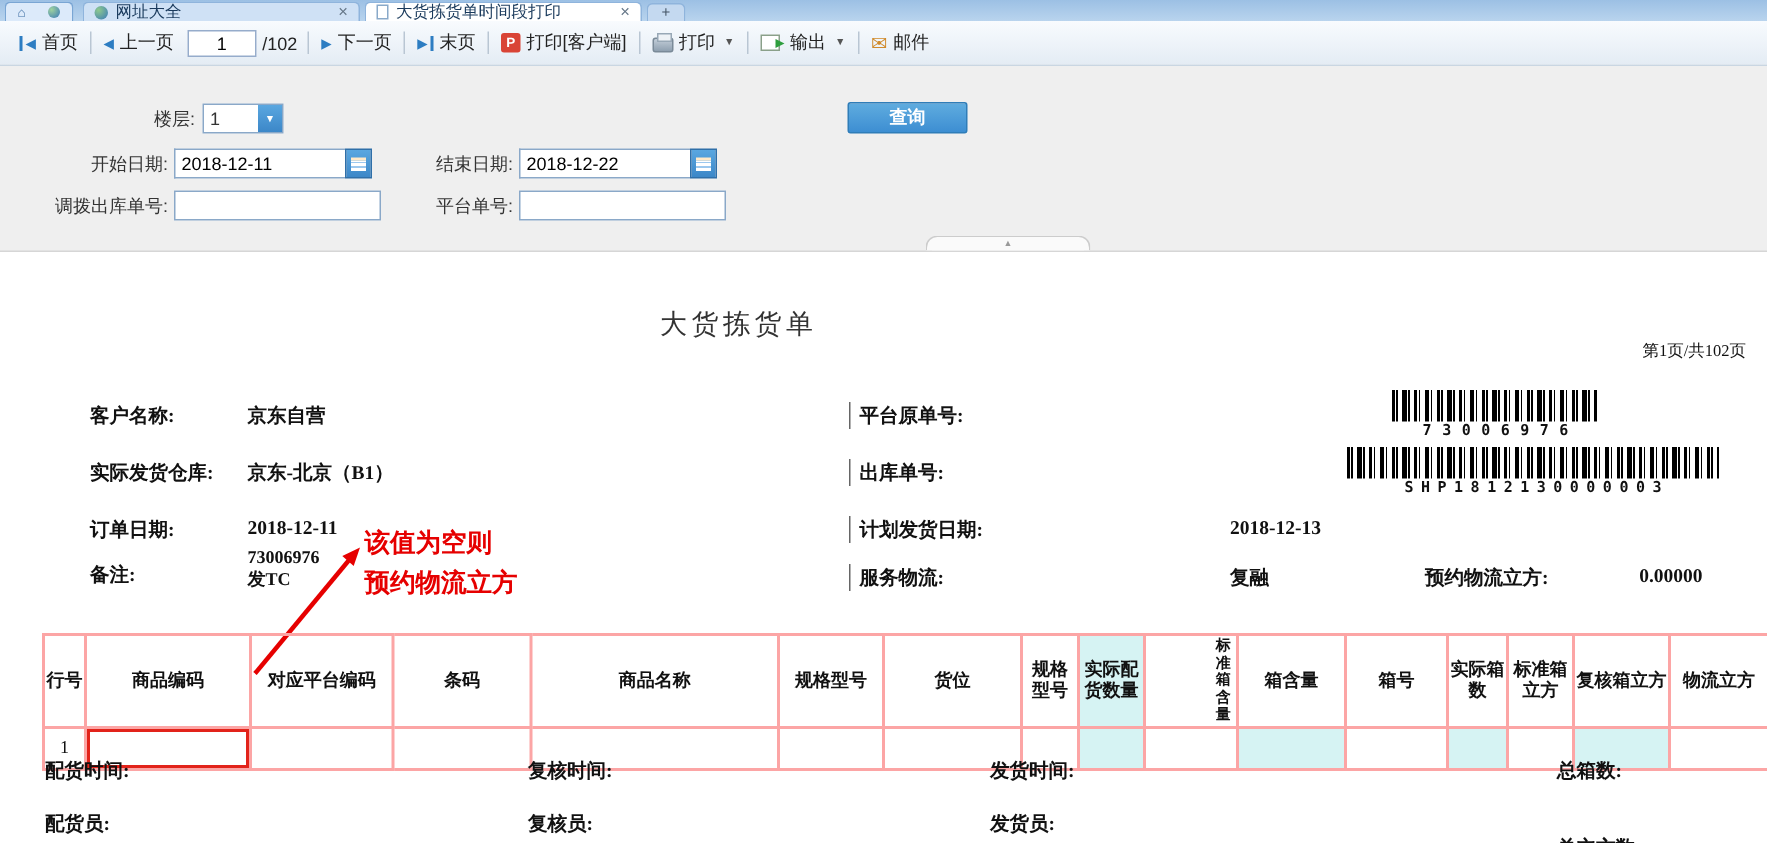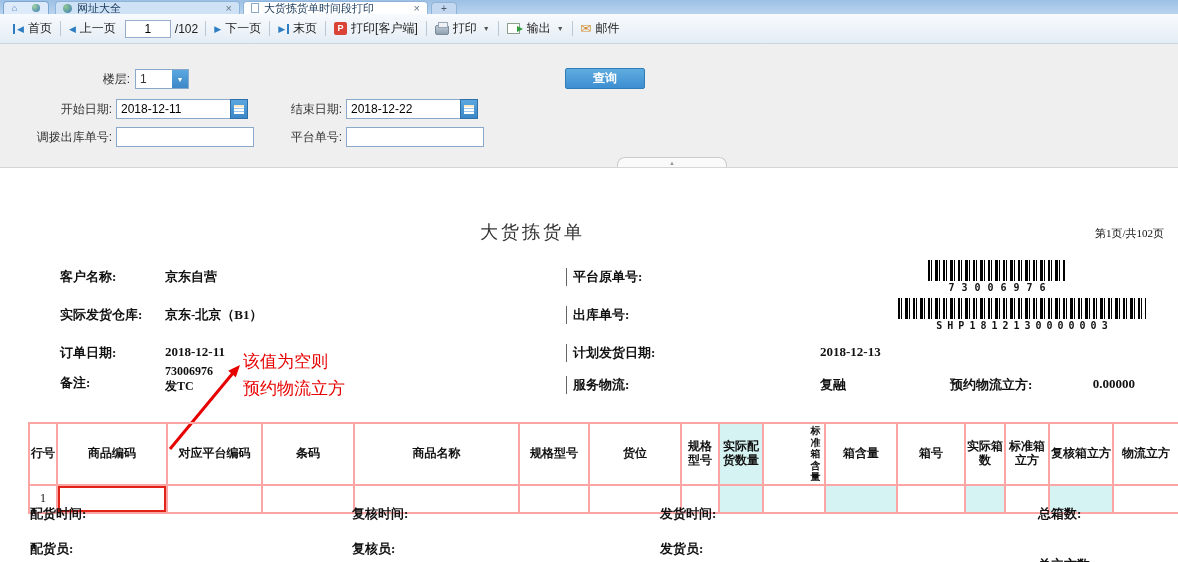--- a/index.html
+++ b/index.html
@@ -44,32 +44,32 @@
   .cal-btn { width: 18px; height: 20px; background: linear-gradient(#5aa7e0,#3c87c8); border: 1px solid #2f6fa8; display: flex; align-items: center; justify-content: center; cursor: pointer; }
   .cal-glyph { width: 10px; height: 9px; background: repeating-linear-gradient(0deg,#fff 0 2px,#9cc8ee 2px 3px); border-top: 2px solid #ffe9c8; }
   .dd { position: absolute; display: flex; height: 20px; border: 1px solid #8aa8c8; background: #fff; cursor: pointer; }
   .dd-val { flex: 1; padding: 0 4px; line-height: 18px; }
   .dd-btn { width: 16px; background: linear-gradient(#5aa7e0,#3c87c8); color: #fff; font-size: 7px; display: flex; align-items: center; justify-content: center; }
   .search-btn { position: absolute; left: 565px; top: 24px; width: 80px; height: 21px; background: linear-gradient(#5facdf,#3d8ed2); color: #fff; border: 1px solid #2f7db8; border-radius: 2px; font-size: 12px; cursor: pointer; font-weight: bold; }
   .collapse-handle { position: absolute; left: 617px; bottom: 0; width: 110px; height: 10px; background: #fafafa; border: 1px solid #ccc; border-bottom: none; border-radius: 8px 8px 0 0; display: flex; align-items: center; justify-content: center; font-size: 6px; color: #999; cursor: pointer; }
 
   
   .doc { position: relative; height: 394px; background: #fff; font-family: "Liberation Serif", serif; color: #111; }
-  .doc-title { position: absolute; left: 440px; top: 52px; font-size: 18px; letter-spacing: 3px; color: #333; margin-left: 40px; }
+  .doc-title { position: absolute; left: 440px; top: 36px; font-size: 18px; letter-spacing: 3px; color: #333; }
   .page-info { position: absolute; right: 14px; top: 58px; font-size: 11px; }
   .lbl { position: absolute; font-weight: bold; font-size: 13px; white-space: nowrap; }
   .lbl-r { position: absolute; font-weight: bold; font-size: 13px; white-space: nowrap; border-left: 1px solid #666; padding-left: 6px; }
   .val { position: absolute; font-weight: bold; font-size: 13px; white-space: nowrap; }
   .remark-val { position: absolute; font-weight: bold; font-size: 12px; line-height: 15px; }
   .barcode { position: absolute; text-align: center; }
   .bars { height: 21px; background: repeating-linear-gradient(90deg,#000 0 2px,#fff 2px 3px,#000 3px 4px,#fff 4px 7px,#000 7px 10px,#fff 10px 11px,#000 11px 12px,#fff 12px 15px); }
   .bars-text { font-family: "DejaVu Sans Mono", monospace; font-weight: bold; font-size: 10px; margin-top: 1px; }
   .bc1 .bars-text { letter-spacing: 7px; padding-left: 7px; }
   .bc2 .bars-text { letter-spacing: 5px; padding-left: 5px; }
-  .annotation { position: absolute; left: 243px; top: 180px; color: #e60000; font-size: 17px; line-height: 27px; font-weight: normal; }
+  .annotation { position: absolute; left: 243px; top: 180px; color: #e60000; font-size: 17px; line-height: 27px; font-weight: bold; }
   .arrow-svg { position: absolute; left: 0; top: 0; pointer-events: none; }
 
   .grid { position: absolute; left: 28px; top: 254px; width: 1150px; border-collapse: collapse; table-layout: fixed; font-family: "Liberation Serif", serif; }
   .grid th, .grid td { border: 2px solid #fca5a5; }
   .grid th { font-size: 12px; font-weight: bold; text-align: center; padding: 1px; height: 28px; line-height: 1.15; }
   .grid th.sm { font-size: 10px; padding-left: 44px; }
   .grid td { height: 28px; font-size: 12px; text-align: center; }
   .cyan { background: #d6f3f3; }
   .red-box { box-shadow: inset 0 0 0 2px #e2231a; }
 

